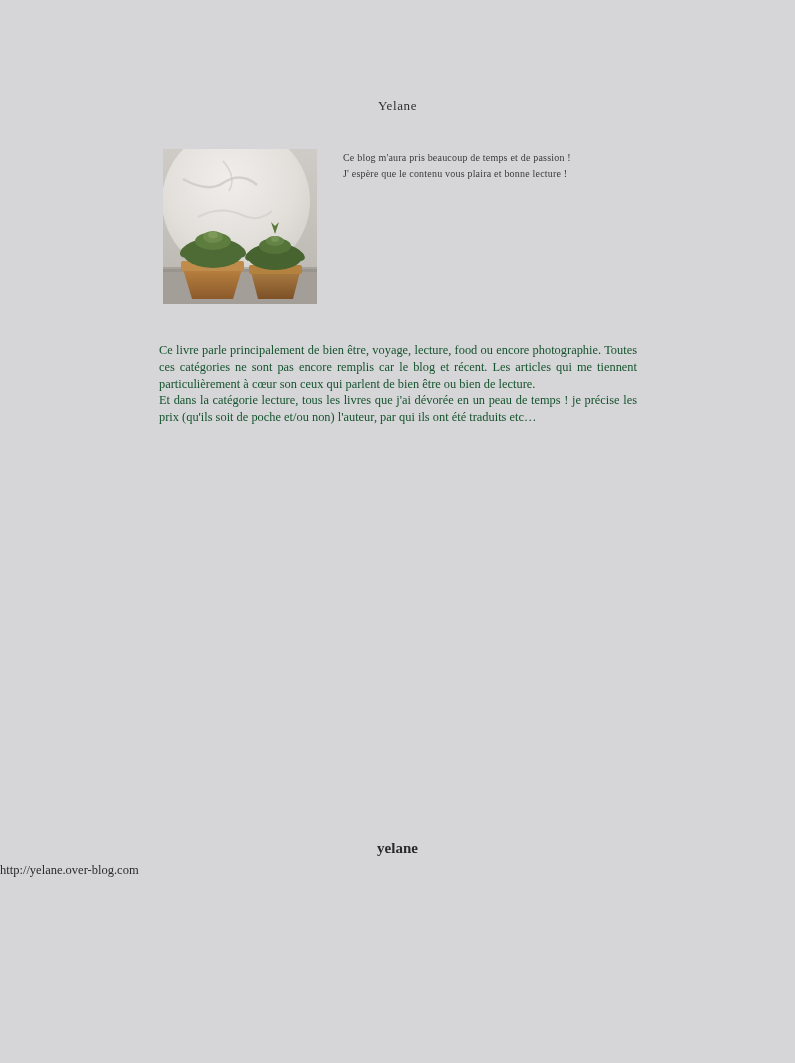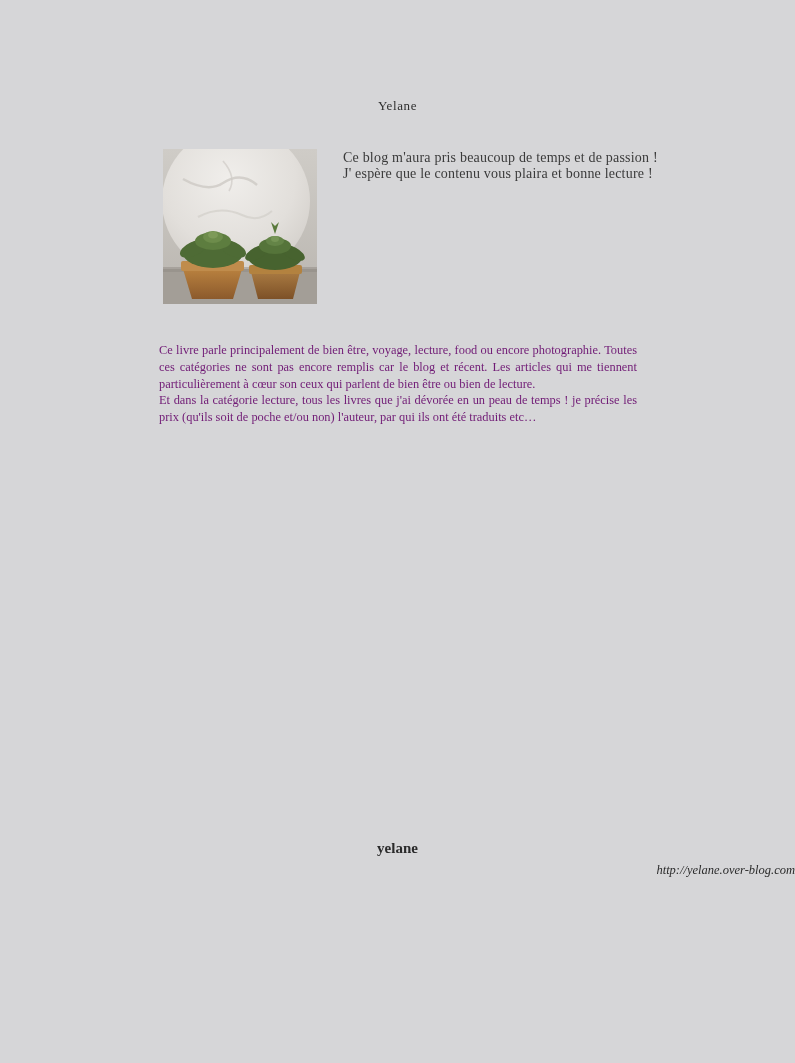--- a/index.html
+++ b/index.html
@@ -41,60 +41,59 @@
     background: #c9c6c2;
   }
   .photo svg {
     display: block;
   }
   .intro {
     position: absolute;
     top: 134px;
     left: 343px;
     width: 330px;
-    font-size: 14px;
+    font-size: 10px;
     line-height: 16px;
     color: #3a3a3a;
     letter-spacing: 0.2px;
   }
   .intro div {
     white-space: nowrap;
   }
   .body-text {
     position: absolute;
     top: 326px;
     left: 159px;
     width: 478px;
     font-size: 12.4px;
     line-height: 16.8px;
-    color: #701a75;
+    color: #14532d;
     text-align: justify;
   }
   .body-text p {
     margin: 0;
   }
   .footer-name {
     position: absolute;
     top: 824px;
     left: 0;
     width: 795px;
     text-align: center;
     font-size: 15px;
     font-weight: bold;
     color: #2b2b2b;
   }
   .footer-url {
     position: absolute;
     top: 847px;
     left: 0;
     width: 795px;
-    text-align: right;
+    text-align: left;
     font-size: 12.5px;
     color: #2b2b2b;
-    font-style: italic;
   }
 </style>
 </head>
 <body>
 
 <div class="page">
 
   <div class="title">Yelane</div>
 
   <div class="photo">

